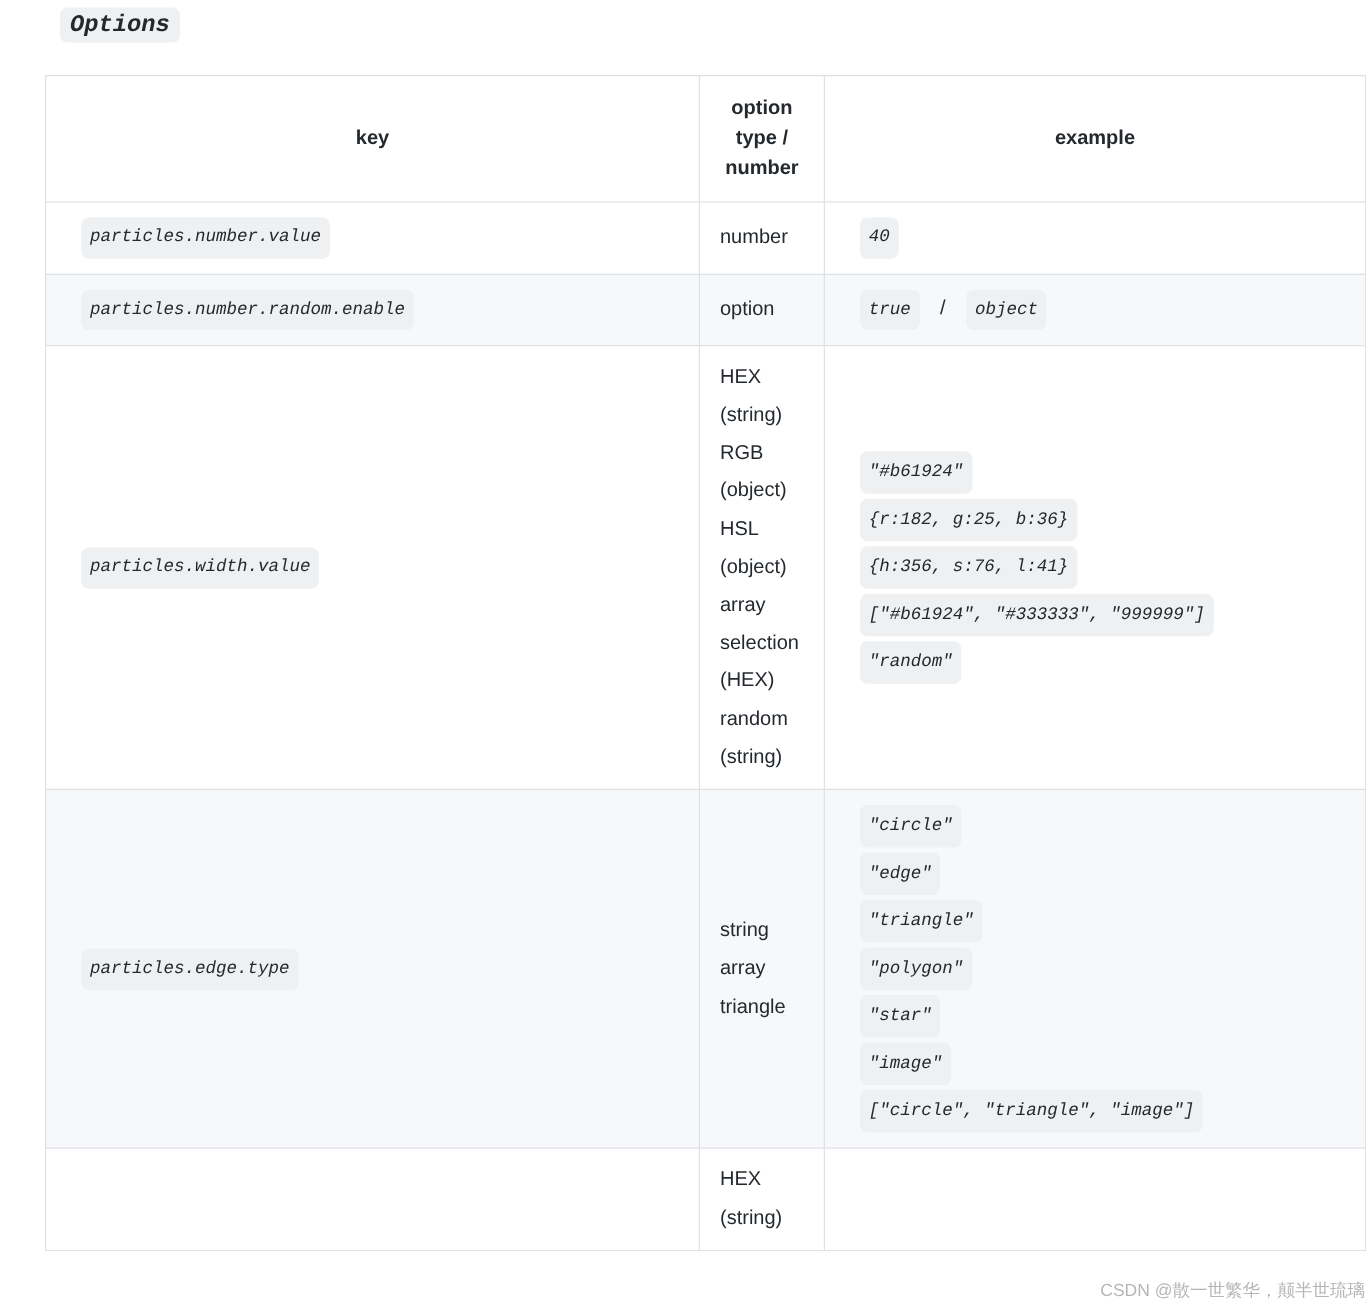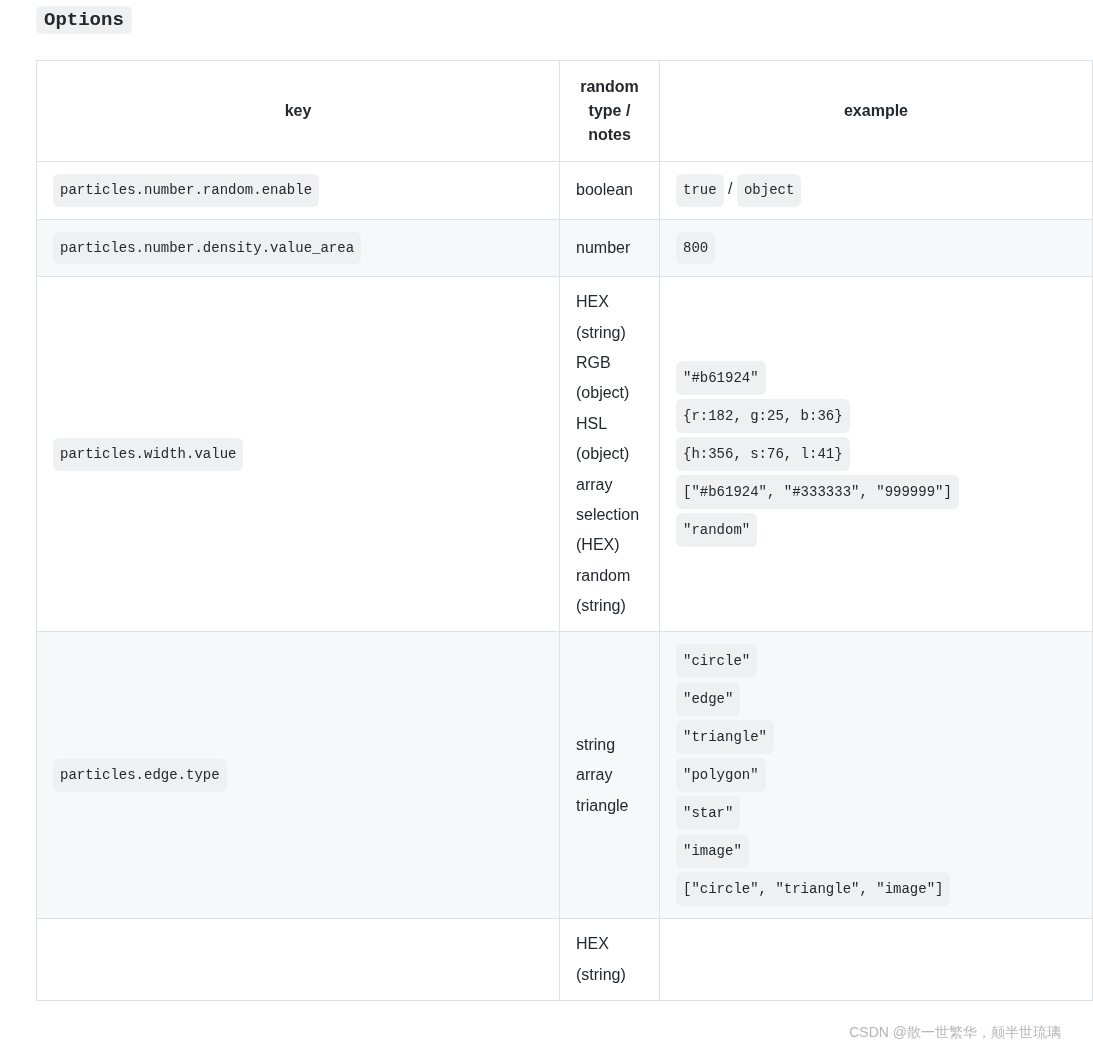--- a/index.html
+++ b/index.html
@@ -58,27 +58,28 @@
     background: #ffffff;
   }
   code {
     font-family: "SFMono-Regular", Consolas, "Liberation Mono", Menlo, monospace;
     font-size: 14px;
     background: #eef0f2;
     padding: 3px 7px;
     border-radius: 6px;
     color: #24292e;
     display: inline-block;
-    margin: 2px 0;
+    margin: 2px 12px;
+    font-style: italic;
   }
   .type-cell { word-break: break-word; }
   .example-line { display: block; line-height: 2; }
   .watermark {
     position: fixed;
-    right: 32px;
+    right: 1px;
     bottom: 10px;
     font-size: 14px;
     color: rgba(120,120,120,0.55);
     font-family: "Microsoft YaHei", sans-serif;
     pointer-events: none;
   }
 </style>
 </head>
 <body>
 
@@ -88,34 +89,34 @@
 
 <table>
   <colgroup>
     <col class="col-key">
       <col class="col-type">
       <col class="col-example">
   </colgroup>
   <thead>
     <tr>
       <th>key</th>
-      <th>random type / notes</th>
+      <th>option type / number</th>
       <th>example</th>
     </tr>
   </thead>
   <tbody id="tbody">
       <tr>
-        <td><code>particles.number.random.enable</code></td>
-        <td class="type-cell">boolean</td>
-        <td><code>true</code> / <code>object</code></td>
+        <td><code>particles.number.value</code></td>
+        <td class="type-cell">number</td>
+        <td><code>40</code></td>
       </tr>
       <tr>
-        <td><code>particles.number.density.value_area</code></td>
-        <td class="type-cell">number</td>
-        <td><code>800</code></td>
+        <td><code>particles.number.random.enable</code></td>
+        <td class="type-cell">option</td>
+        <td><code>true</code> / <code>object</code></td>
       </tr>
       <tr>
         <td><code>particles.width.value</code></td>
         <td class="type-cell">HEX (string) 
 RGB (object) 
 HSL (object) 
 array selection (HEX) 
 random (string)</td>
         <td>
           <span class="example-line"><code>"#b61924"</code></span>

